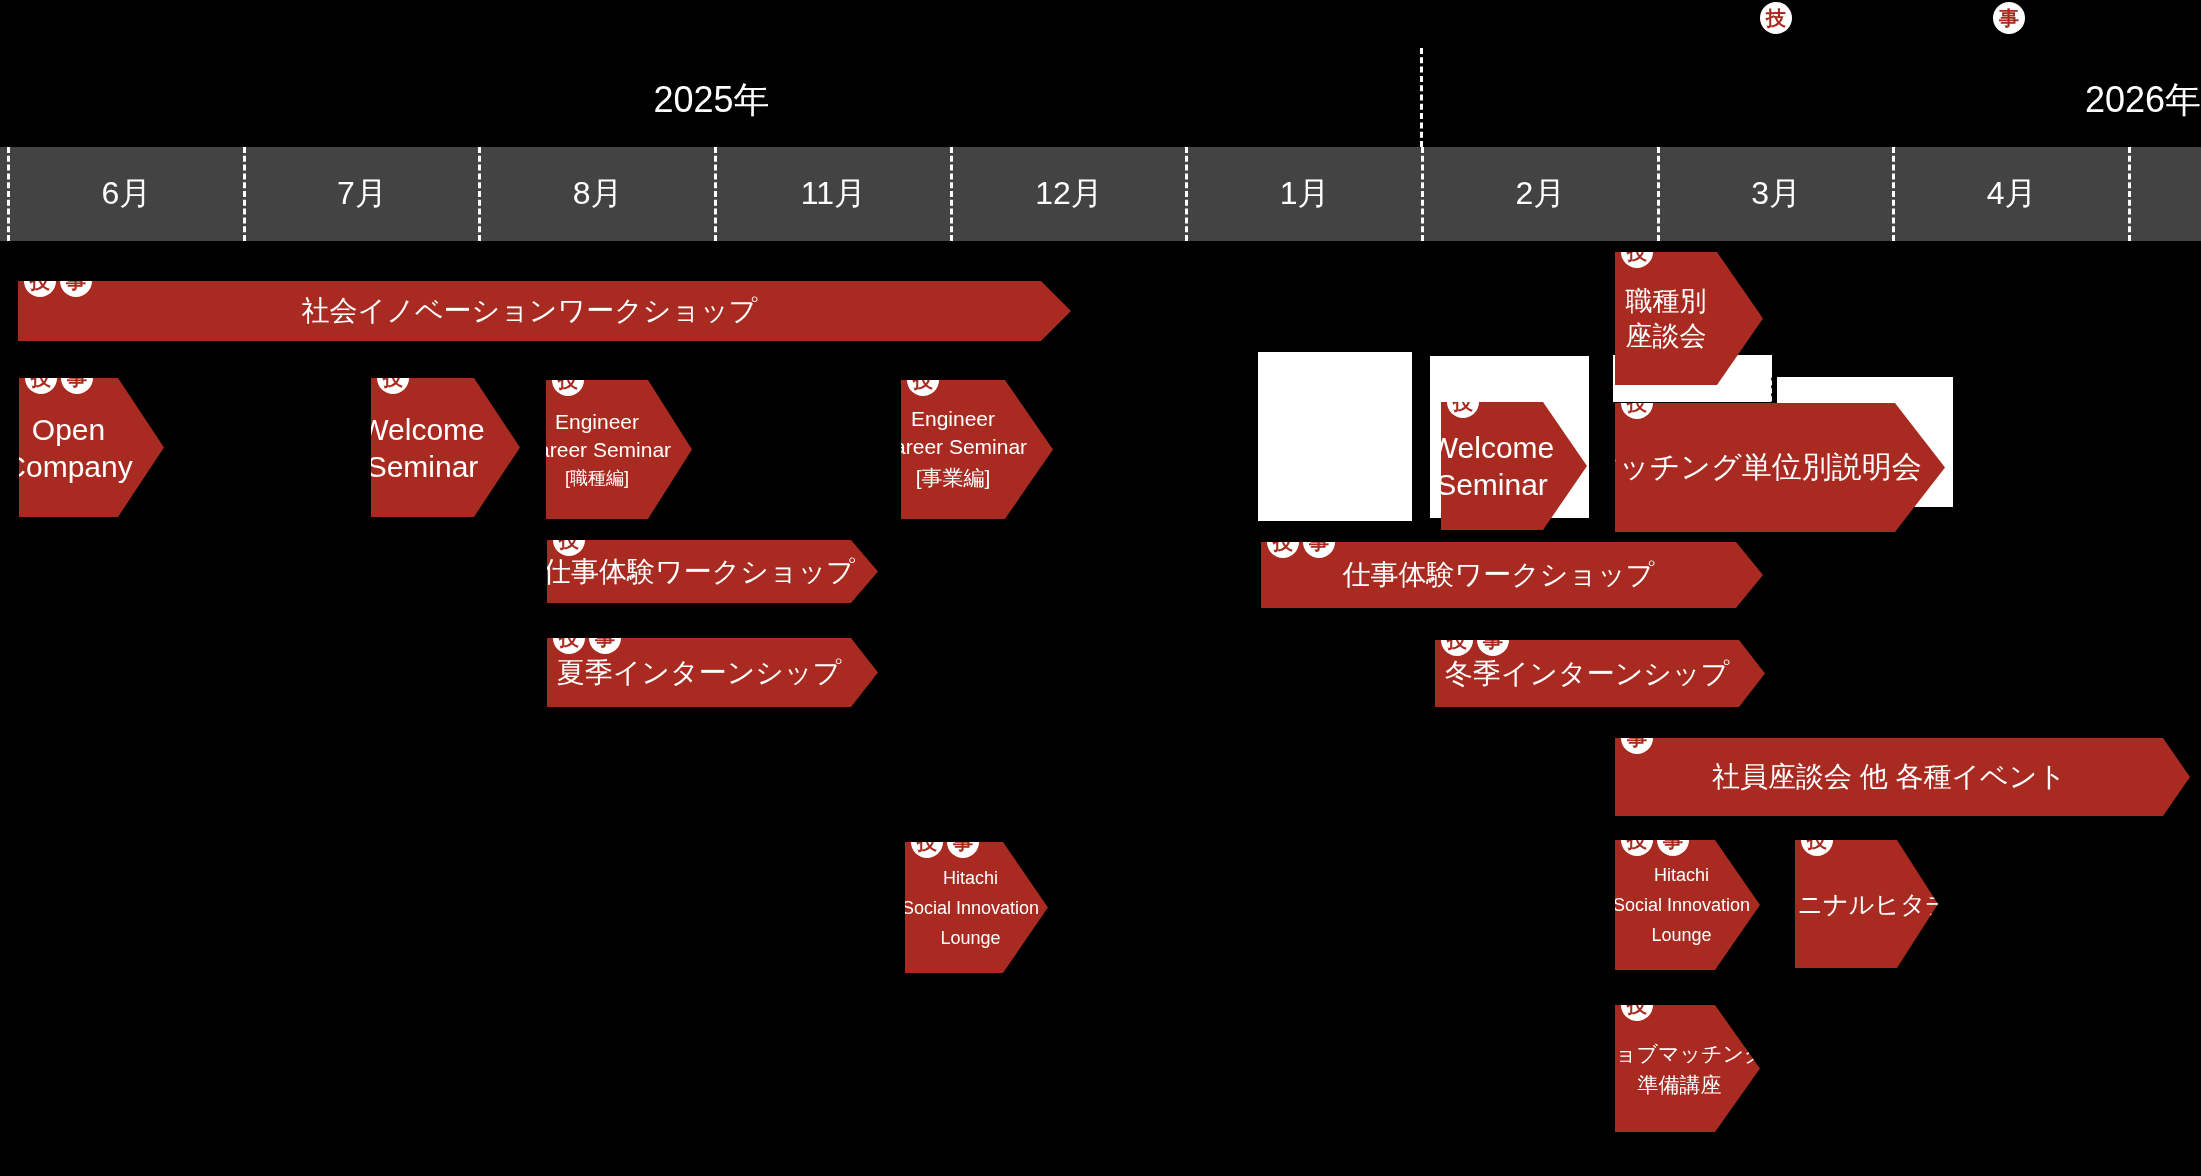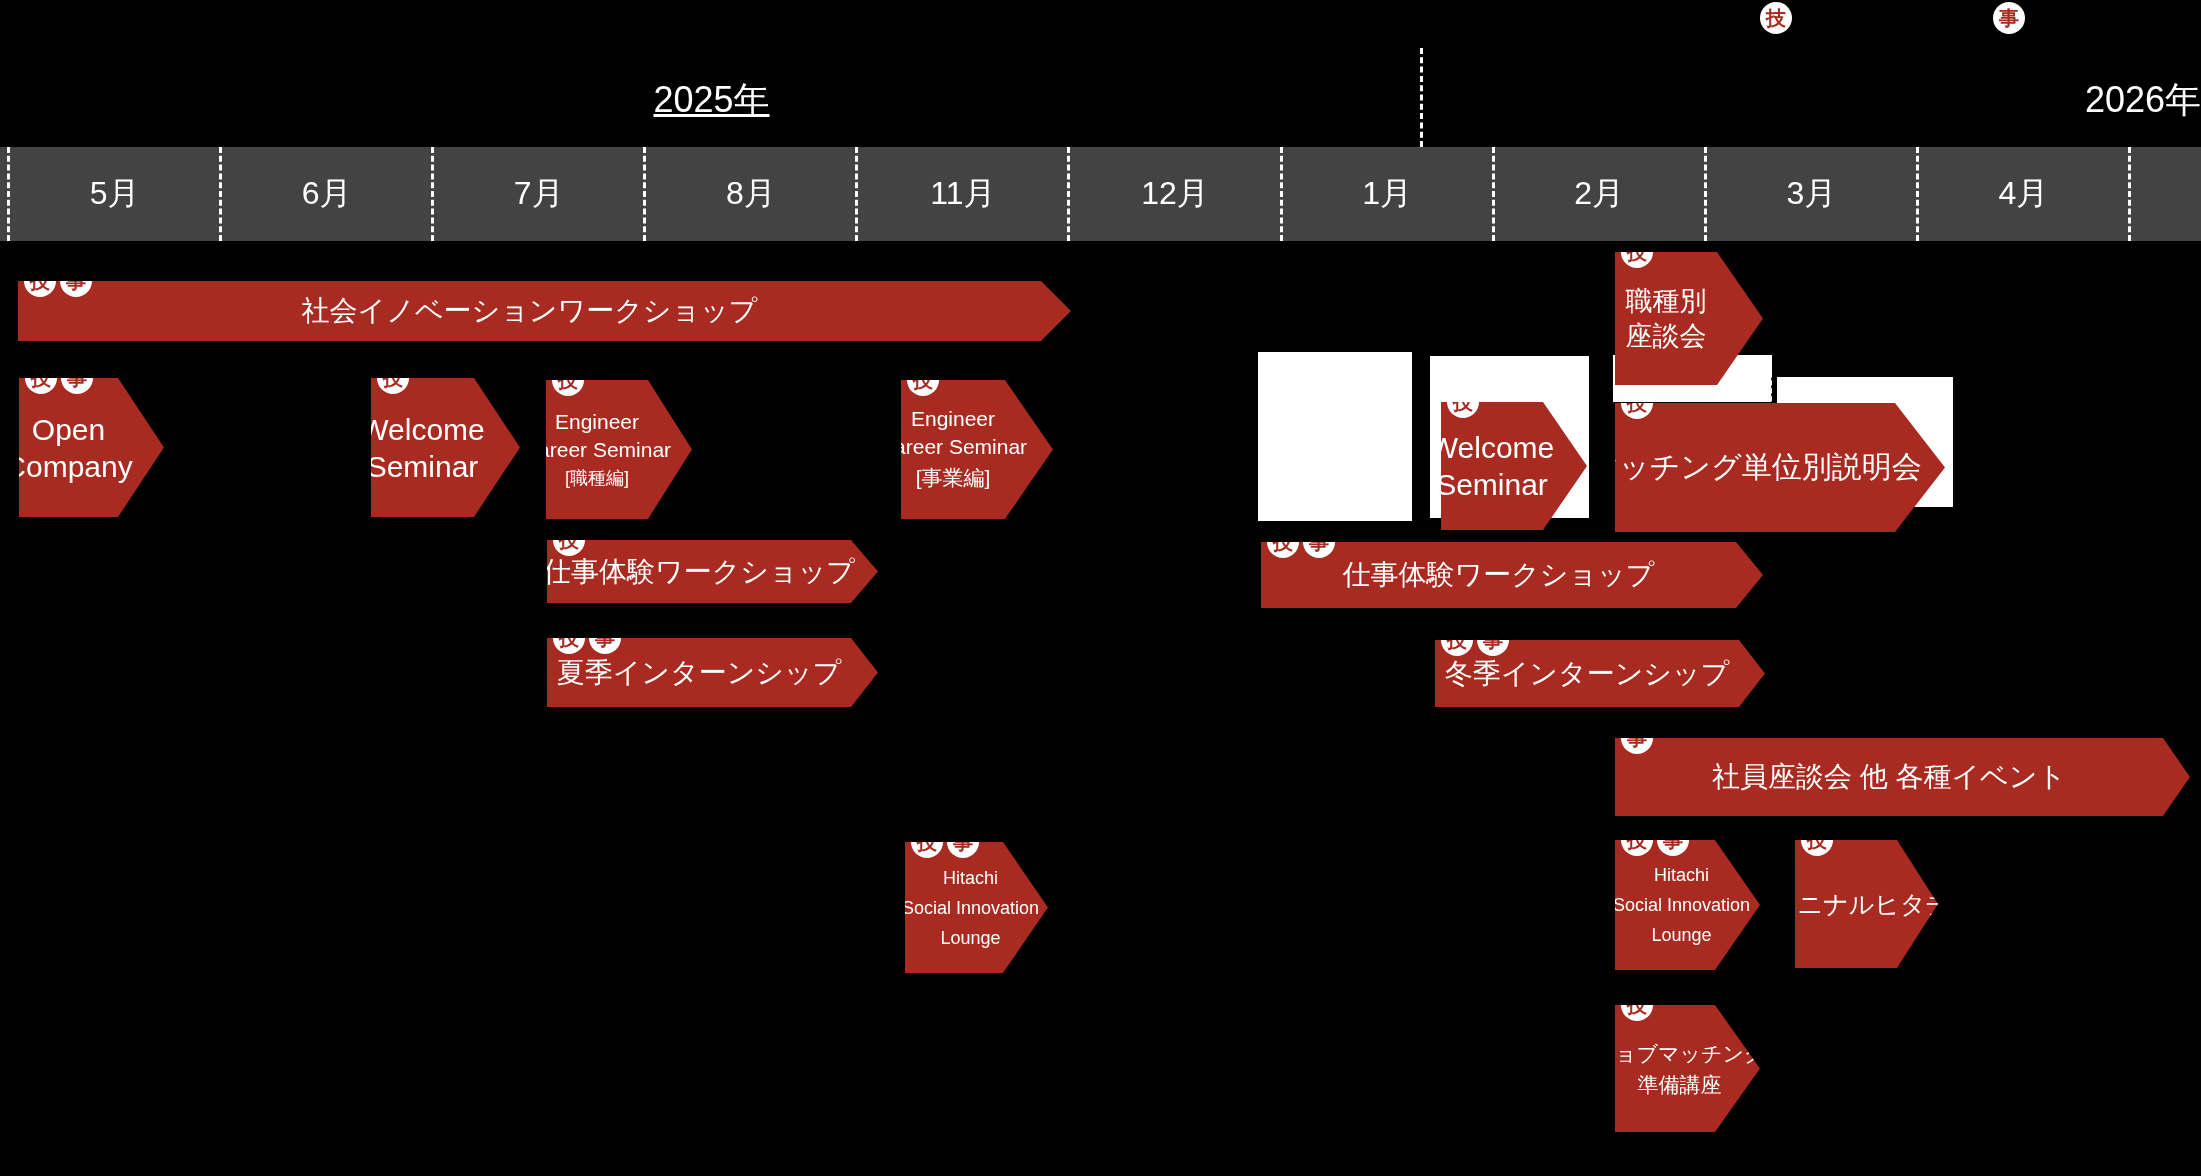--- a/index.html
+++ b/index.html
@@ -22,21 +22,21 @@
     background:var(--white);color:var(--red);
     font-size:20px;line-height:33px;text-align:center;font-weight:600;
   }
   #legend-tech{left:1760px;top:2px;}
   #legend-biz{left:1993px;top:2px;}
 
   .year-label{
     position:absolute;top:78px;height:44px;color:var(--white);
     font-size:36px;text-align:center;line-height:44px;
   }
-  #year-left{left:0;width:1423px;text-decoration:underline;}
+  #year-left{left:0;width:1423px;}
   #year-right{left:1423px;width:778px;text-align:right;}
 
   #year-divider{
     position:absolute;left:1420px;top:48px;height:99px;width:0;
     border-left:3px dashed var(--white);
   }
 
   .month-band{
     position:absolute;left:0;top:147px;width:2201px;height:94px;
     background:var(--band);
@@ -120,23 +120,20 @@
   <div class="legend-badge" id="legend-tech">技</div>
   <div class="legend-badge" id="legend-biz">事</div>
 
   <div class="year-label" id="year-left">2025年</div>
   <div class="year-label" id="year-right">2026年</div>
   <div id="year-divider"></div>
 
   <div class="month-band"></div>
   <div class="month-row">
     <div class="month-cell">
-        <span>5月</span>
-      </div>
-    <div class="month-cell">
         <span>6月</span>
       </div>
     <div class="month-cell">
         <span>7月</span>
       </div>
     <div class="month-cell">
         <span>8月</span>
       </div>
     <div class="month-cell">
         <span>11月</span>

